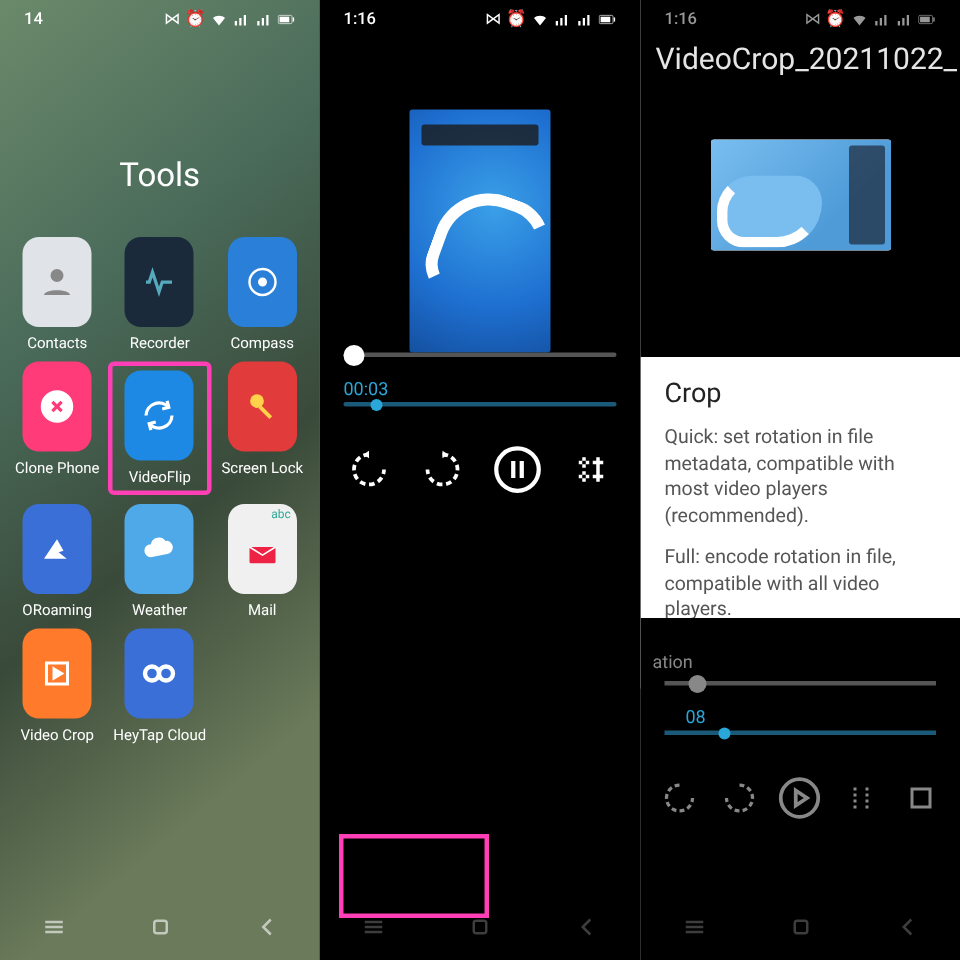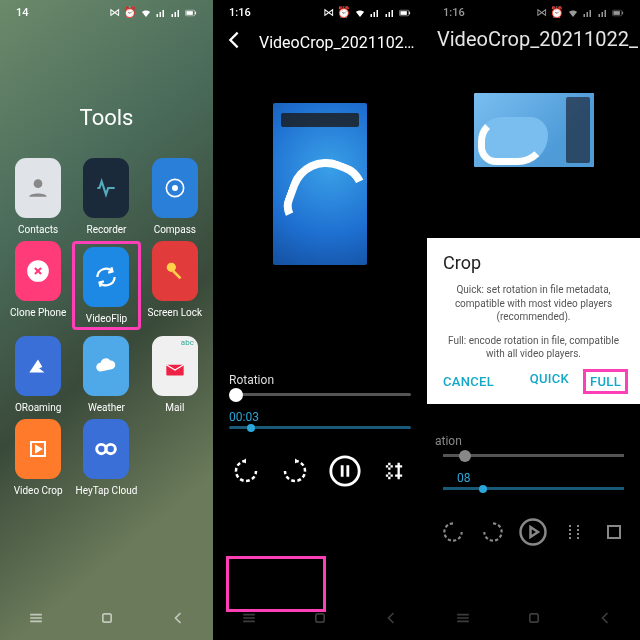--- a/index.html
+++ b/index.html
@@ -44,21 +44,21 @@
   .hl2 { position:absolute; left: 13px; width: 100px; height: 56px; border:3px solid #ff3fb5; bottom:28px; }
 
   
   .ftitle3 { color:#e5e5e5; font-size:20px; padding:2px 4px 0 10px; white-space:nowrap; overflow:hidden; }
   .vprev3 { margin: 42px auto 0; width:120px; height:74px; background:#fff; border-radius:2px; position:relative; overflow:hidden; }
   .vprev3 .snake { position:absolute; left:4px; bottom:2px; width:70px; height:48px; border:7px solid #fff; border-right-color:transparent; border-top-color:transparent; border-radius:40px 30px 50px 30px; background: linear-gradient(#7abef0,#7abef0); mix-blend-mode:normal; }
   .vprev3::before { content:""; position:absolute; inset:0; background: linear-gradient(135deg,#7abef0 0%, #4e9bd8 70%); }
   .vprev3::after { content:""; position:absolute; right:4px; top:4px; bottom:4px; width:24px; background: rgba(20,20,30,.6); border-radius:2px; }
   .dialog { position:absolute; left:0; right:0; top:238px; background:#fff; color:#222; padding: 14px 16px 12px; }
   .dialog h3 { font-size:18px; font-weight:400; margin-bottom:10px; }
-  .dialog p { font-size:10px; color:#555; line-height:1.35; margin-bottom:10px;text-align:center; }
+  .dialog p { font-size:13px; color:#555; line-height:1.35; margin-bottom:10px; }
   .dactions { display:flex; justify-content:space-between; align-items:center; margin-top:6px; }
   .dactions .lft, .dactions .rgt { display:flex; gap:18px; }
   .dbtn { font-size:13px; font-weight:500; color:#14a8c7; letter-spacing:.3px; }
   .hl3 { border:3px solid #ff3fb5; padding:2px 4px; margin:-2px -4px; }
   .shade { position:absolute; left:0; right:0; top:412px; bottom:0; background:#000; }
   .shade .lblrow { color:#888; font-size:12px; padding: 22px 0 6px 8px; }
   .shade .trk { margin:0 16px; height:3px; background:#555; position:relative; }
   .shade .thm { position:absolute; top:50%; transform:translate(-50%,-50%); width:12px; height:12px; background:#888; border-radius:50%; left:12%; }
   .shade .tm { margin:14px 30px 2px; color:#2aa7d8; font-size:12px; }
   .shade .trk2 { margin:0 16px; height:3px; background:#1a5a78; position:relative; }
@@ -238,28 +238,21 @@
           </span>
         <span class="sicon">
             <svg viewBox="0 0 26 14">
               <rect x="1" y="1" width="20" height="12" rx="2" fill="none" stroke="#fff"></rect>
               <rect x="22" y="4" width="2" height="6" fill="#fff"></rect>
               <rect x="3" y="3" width="14" height="8" fill="#fff"></rect>
             </svg>
           </span>
       </span>
     </div>
-    <div class="topbar">
-      <span><svg width="22" height="22" viewBox="0 0 24 24" stroke="#fff" fill="none" stroke-width="2.5">
-            <path d="M16 4l-8 8 8 8"></path>
-          </svg></span>
-      <span class="ftitle">VideoCrop_2021102…</span>
-    </div>
     <div class="vprev"></div>
-    <div class="rotlabel">Rotation</div>
     <div class="slider">
       <div class="track">
           <div class="thumb" style="left:4%"></div>
         </div>
     </div>
     <div class="time">00:03</div>
     <div class="slider">
       <div class="track2">
           <div class="thumb2" style="left:12%"></div>
         </div>

